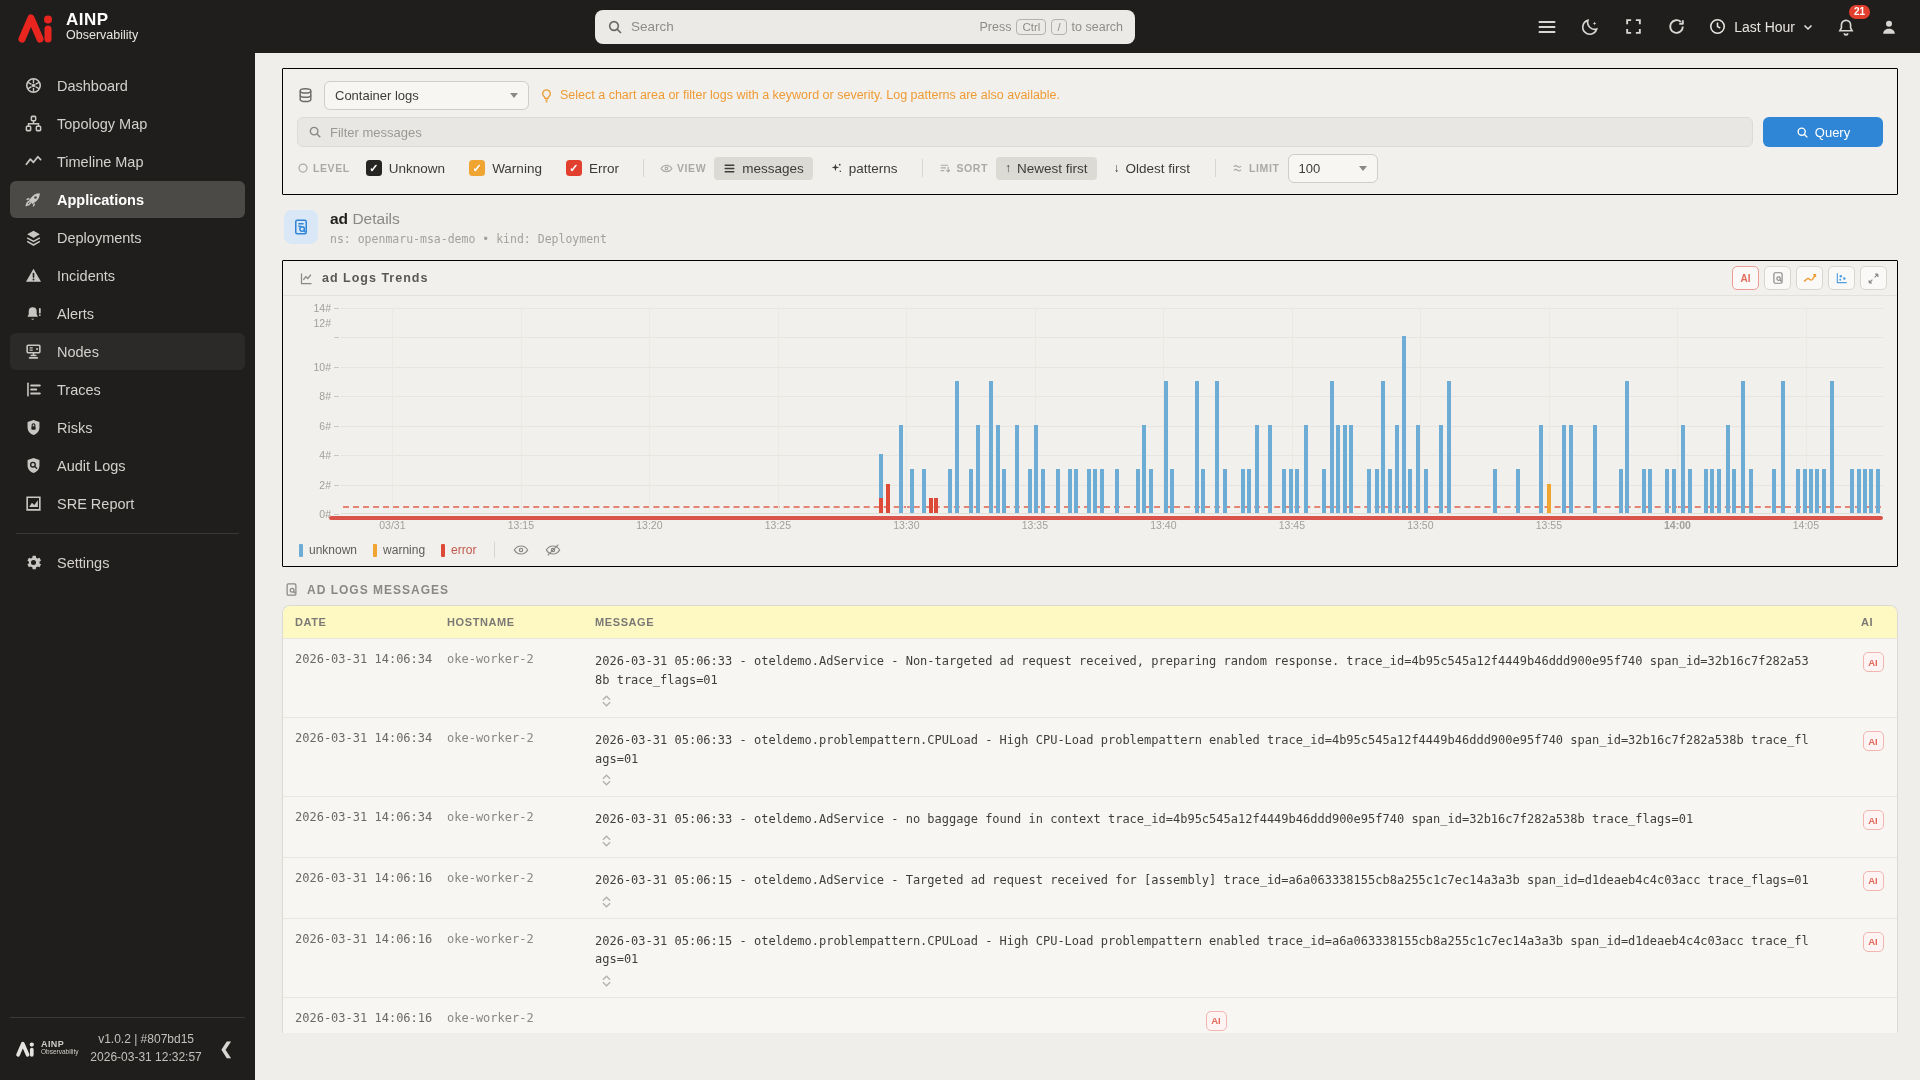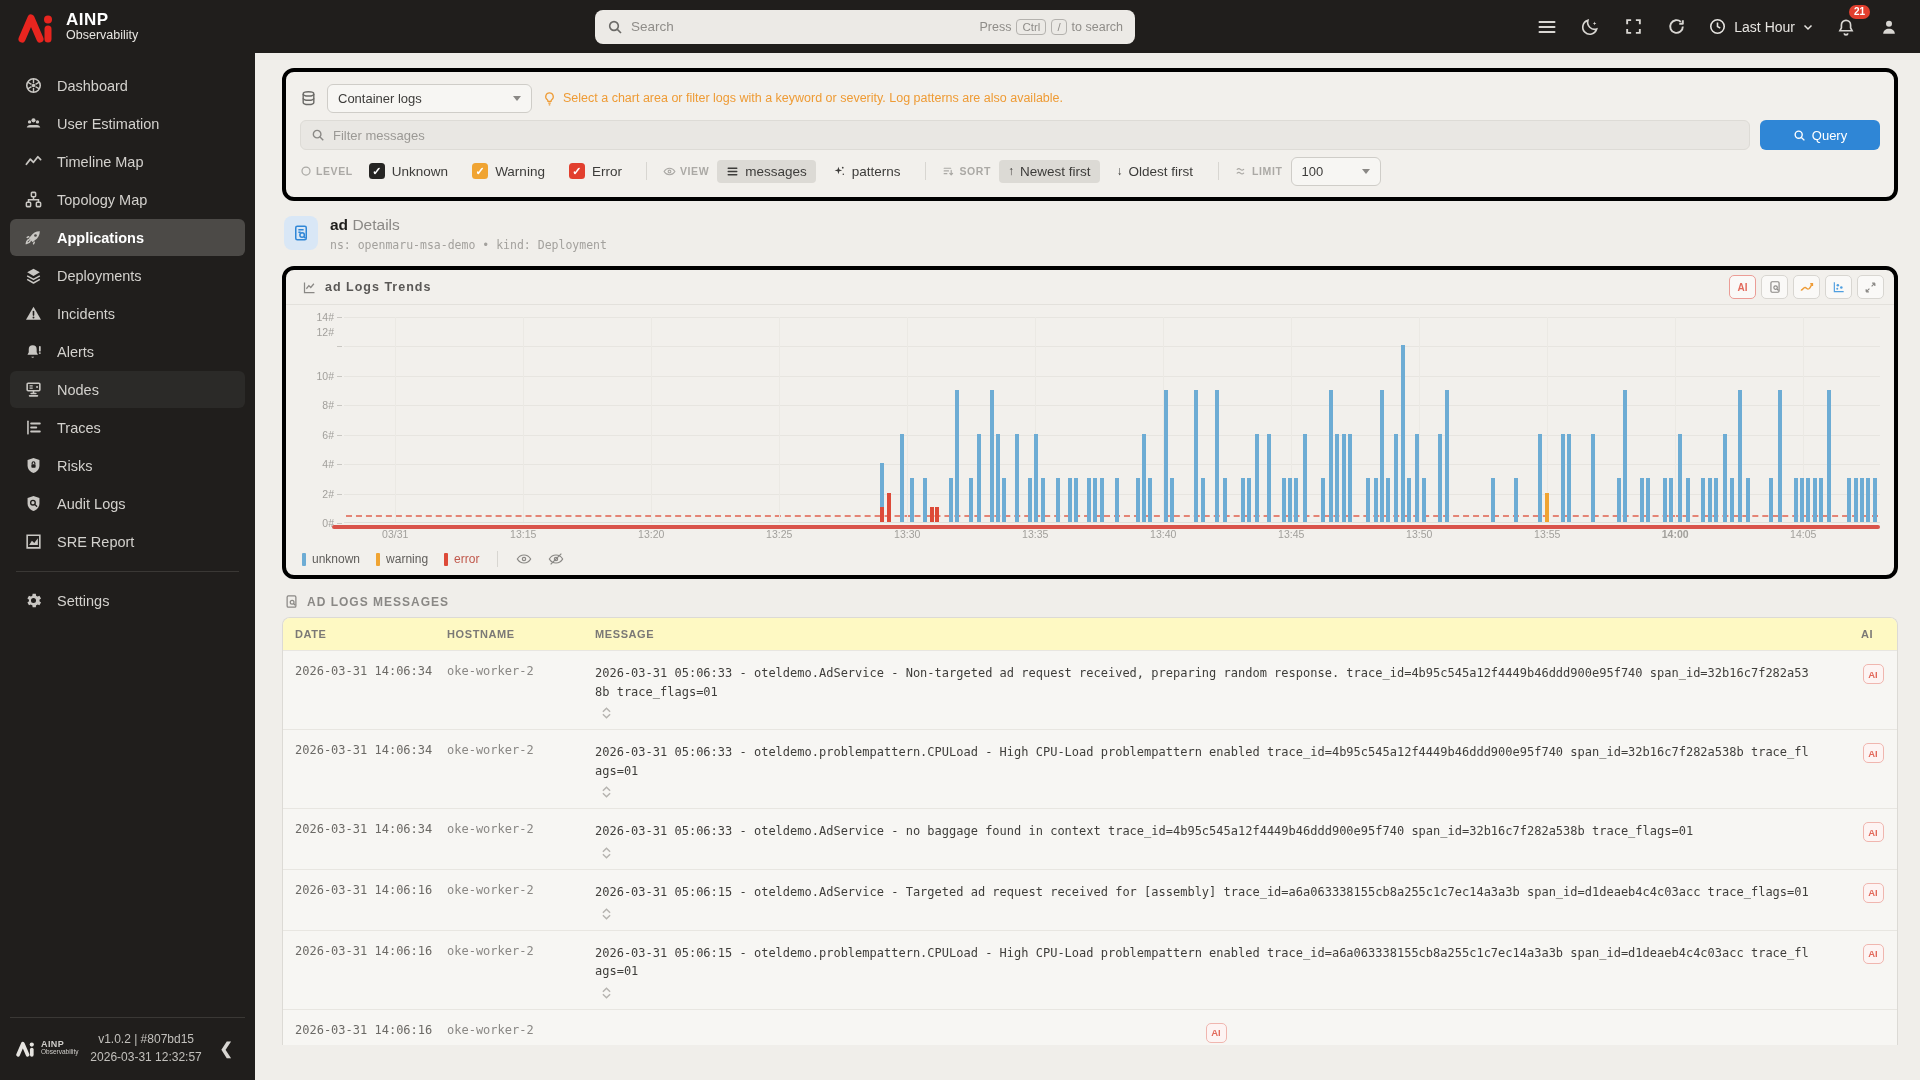--- a/index.html
+++ b/index.html
@@ -42,21 +42,21 @@
   .sf-logo { display:flex; align-items:center; gap:5px; color:#cfcdc9; }
   .sf-logo-text { line-height:1; }
   .sf-name { font-size:9px; font-weight:bold; letter-spacing:.4px; }
   .sf-sub { font-size:6.5px; }
   .sf-ver { flex:1; text-align:center; color:#c2c0bc; font-size:12px; line-height:1.5; }
   .sf-collapse { color:#d8d6d2; font-size:16px; font-weight:bold; cursor:pointer; padding:0 6px; }
 
   .main { flex:1; padding:15px 22px 0 27px; position:relative; }
 
   
-  .card { background:#f2f0ec; border:4px solid #000000; border-radius:12px; }
+  .card { background:#f2f0ec; border:1px solid #000000; border-radius:1px; }
   .filter-card { padding:8px 14px 9px 14px; }
   .frow { display:flex; align-items:center; }
   .frow1 { gap:10px; height:36px; }
   .db-icon { color:#6b6a67; }
   .select { background:#f7f6f3; border:1px solid #cfcdc8; border-radius:6px; height:29px;
     display:flex; align-items:center; padding:0 10px; font-size:13px; color:#3d3c3a; cursor:pointer; }
   .select.src { width:205px; }
   .caret { margin-left:auto; width:0; height:0; border-left:4.5px solid transparent;
     border-right:4.5px solid transparent; border-top:5px solid #8a8885; }
   .hint { display:flex; align-items:center; gap:6px; color:#ee9b35; font-size:12.5px; }
@@ -224,46 +224,35 @@
               <circle cx="12" cy="12" r="8.5" fill="none" stroke="currentColor" stroke-width="2"></circle>
               <circle cx="12" cy="12" r="2.3" fill="currentColor"></circle>
               <path d="M12 3.5V9M12 15v5.5M4.6 7.8l4.9 2.7M19.4 7.8l-4.9 2.7M4.6 16.2l4.9-2.7M19.4 16.2l-4.9-2.7" stroke="currentColor" stroke-width="1.8"></path>
             </svg>
           </span>
           <span>Dashboard</span>
         </div>
         <div class="side-item">
           <span class="sicon">
             <svg width="19" height="19" viewBox="0 0 24 24">
-              <circle cx="7" cy="10" r="2.1" fill="currentColor"></circle>
-              <circle cx="17" cy="10" r="2.1" fill="currentColor"></circle>
-              <circle cx="12" cy="8" r="2.6" fill="currentColor"></circle>
-              <path d="M3.5 17c.5-2 2-3.2 4-3.2h9c2 0 3.5 1.2 4 3.2z" fill="currentColor"></path>
-            </svg>
-          </span>
-          <span>User Estimation</span>
-        </div>
-        <div class="side-item">
-          <span class="sicon">
-            <svg width="19" height="19" viewBox="0 0 24 24">
-              <path d="M3 15.5 8 9l4 4 5.5-7L21 9.5" fill="none" stroke="currentColor" stroke-width="2.2" stroke-linecap="round" stroke-linejoin="round"></path>
-            </svg>
-          </span>
-          <span>Timeline Map</span>
-        </div>
-        <div class="side-item">
-          <span class="sicon">
-            <svg width="19" height="19" viewBox="0 0 24 24">
               <rect x="9.3" y="3" width="5.4" height="5.4" rx="1" fill="none" stroke="currentColor" stroke-width="1.9"></rect>
               <rect x="3" y="15.6" width="5.4" height="5.4" rx="1" fill="none" stroke="currentColor" stroke-width="1.9"></rect>
               <rect x="15.6" y="15.6" width="5.4" height="5.4" rx="1" fill="none" stroke="currentColor" stroke-width="1.9"></rect>
               <path d="M12 8.4v3.8M12 12.2H5.7v3.4M12 12.2h6.3v3.4" fill="none" stroke="currentColor" stroke-width="1.9"></path>
             </svg>
           </span>
           <span>Topology Map</span>
+        </div>
+        <div class="side-item">
+          <span class="sicon">
+            <svg width="19" height="19" viewBox="0 0 24 24">
+              <path d="M3 15.5 8 9l4 4 5.5-7L21 9.5" fill="none" stroke="currentColor" stroke-width="2.2" stroke-linecap="round" stroke-linejoin="round"></path>
+            </svg>
+          </span>
+          <span>Timeline Map</span>
         </div>
         <div class="side-item active">
           <span class="sicon">
             <svg width="19" height="19" viewBox="0 0 24 24">
               <path d="M20 4c-5 0-9 2.5-11.6 6.3L6 13l5 5 2.7-2.4C17.5 13 20 9 20 4z" fill="currentColor"></path>
               <circle cx="14.5" cy="9.5" r="1.7" fill="#4c4a47"></circle>
               <path d="M6.5 14.5c-2 .5-3 2-3.5 5 3-.5 4.5-1.5 5-3.5M4 12l2-1M12 20l1-2" stroke="currentColor" stroke-width="1.8" fill="none" stroke-linecap="round"></path>
             </svg>
           </span>
           <span>Applications</span>

